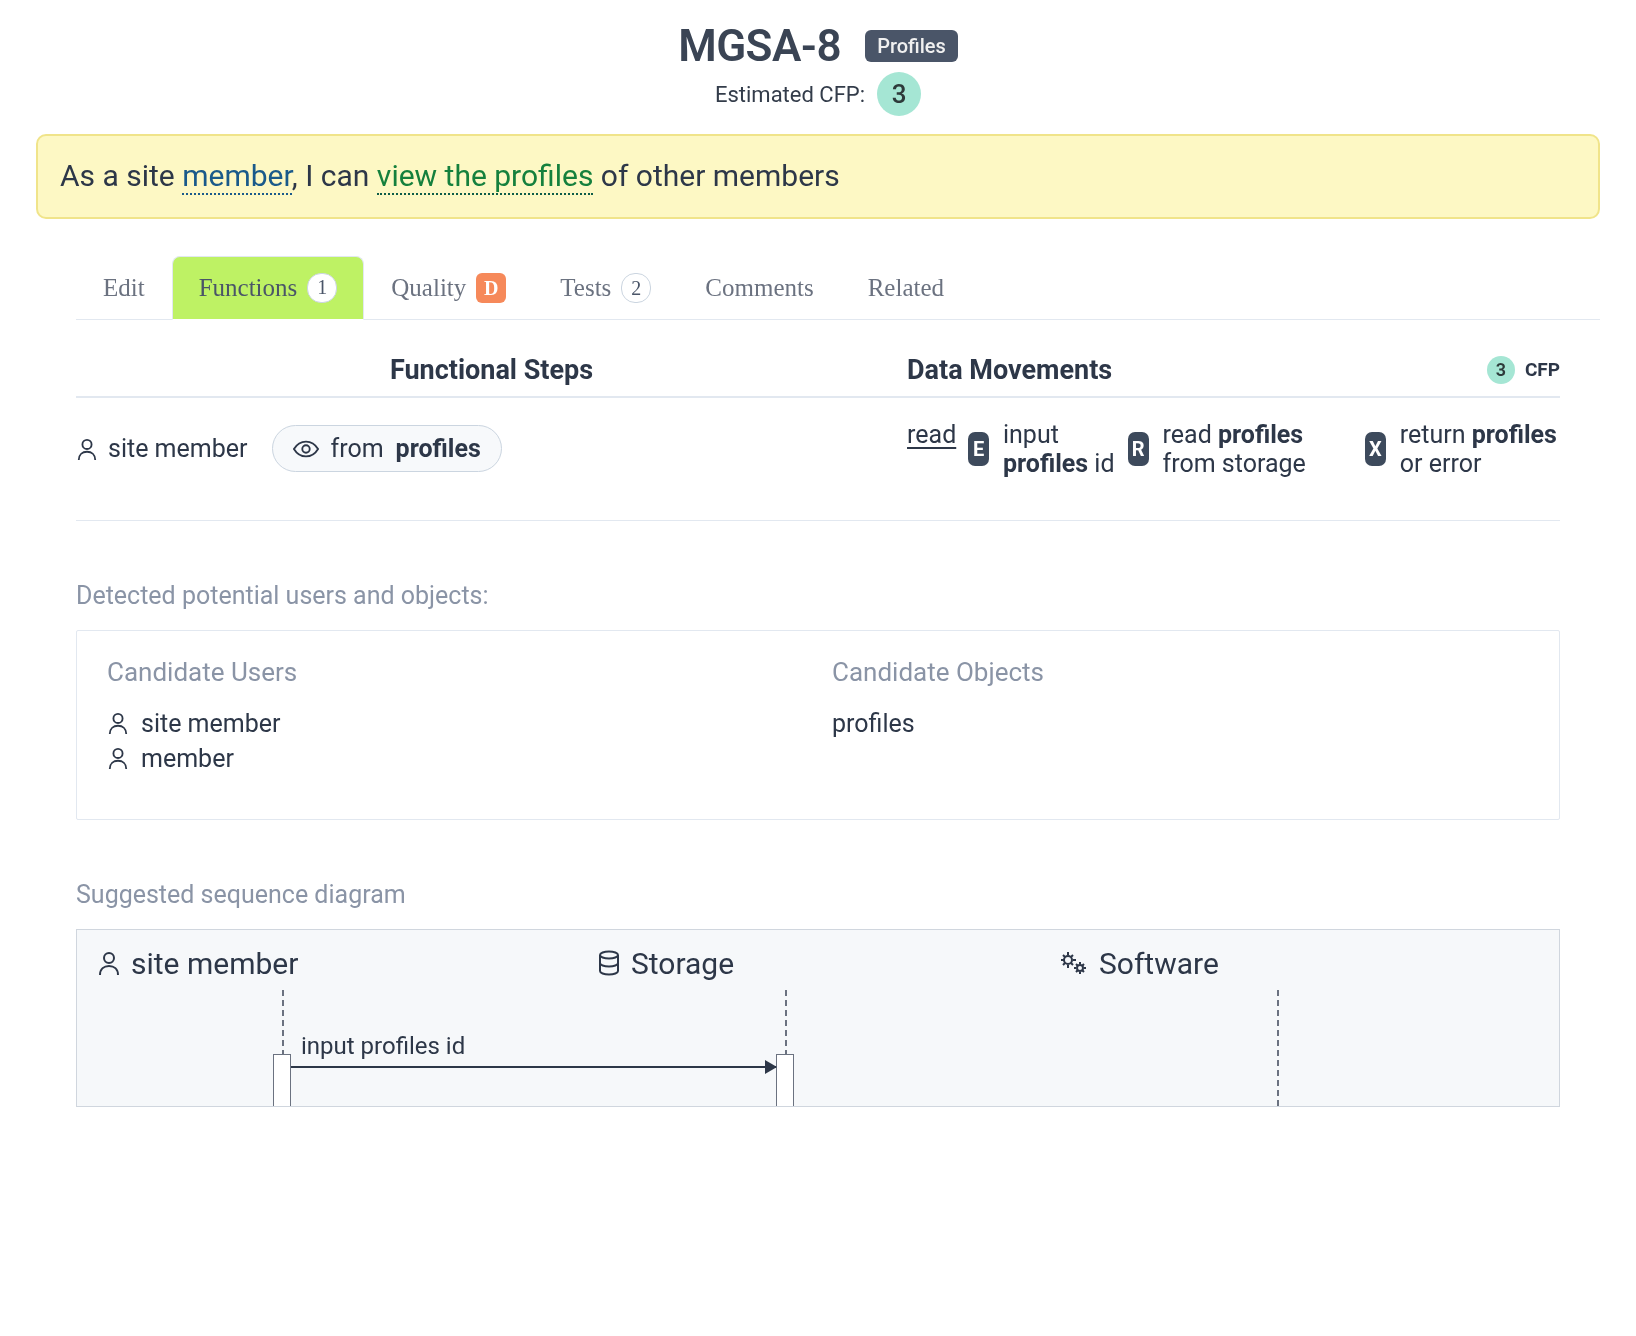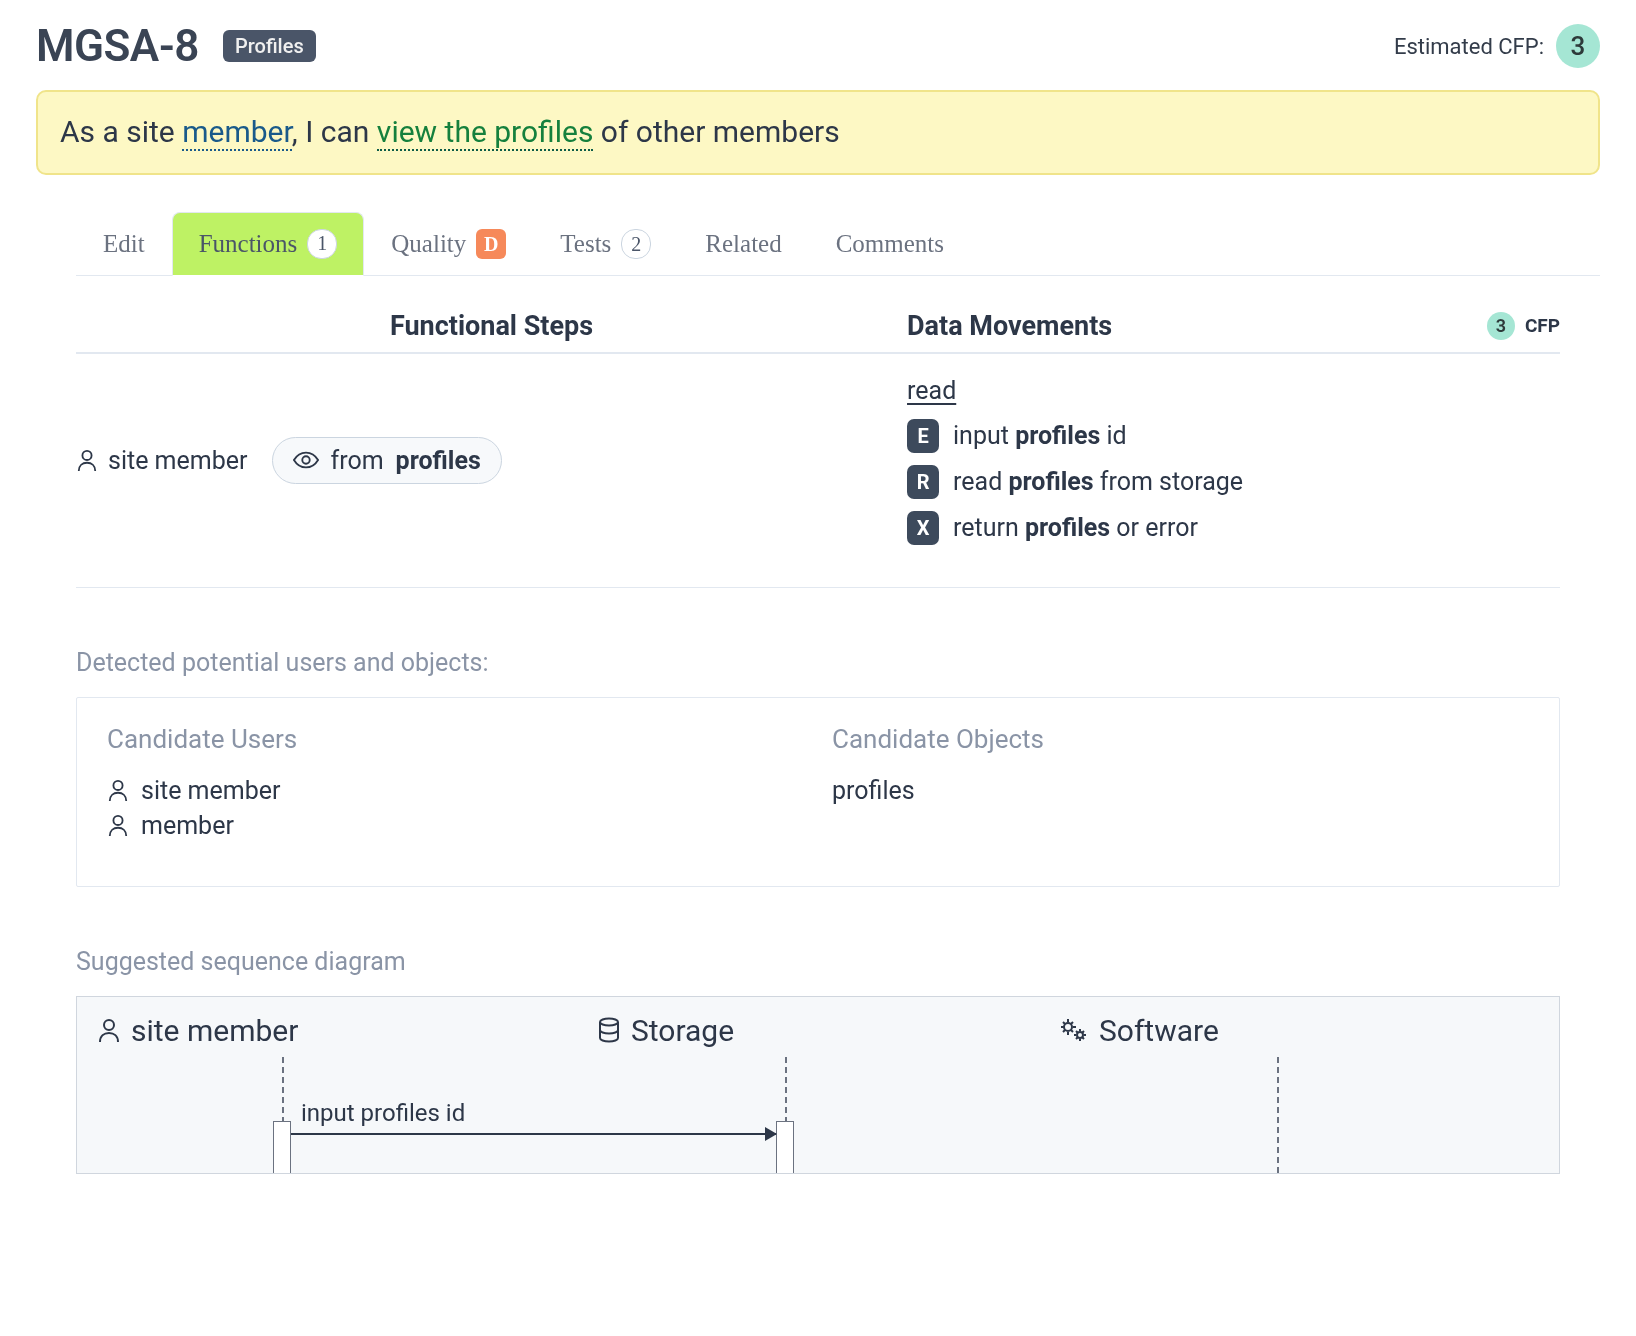--- a/index.html
+++ b/index.html
@@ -14,20 +14,21 @@
     padding: 20px 36px 0 36px;
     transform-origin: top left;
   }
 
   
   .header-row {
     display: flex;
     align-items: center;
     justify-content: space-between;
     margin-bottom: 18px;
+    flex-direction: column;
   }
   .header-left {
     display: flex;
     align-items: center;
     gap: 24px;
   }
   .issue-title {
     font-size: 44px;
     font-weight: 600;
     color: #3a4454;
@@ -214,21 +215,21 @@
     align-items: center;
     gap: 12px;
     font-size: 25px;
     color: #2d3748;
   }
   .action-chip .bold { font-weight: 700; }
 
   .fn-right {
     flex: 1;
     display: flex;
-    flex-direction: column;
+    flex-direction: row;
     gap: 12px;
   }
   .dm-title {
     font-size: 25px;
     color: #2d3748;
     text-decoration: underline;
     text-underline-offset: 4px;
     margin-bottom: 2px;
   }
   .dm-row {
@@ -382,24 +383,24 @@
     </div>
     <div class="tab">
       <span>Quality</span>
       <span class="quality-badge">D</span>
     </div>
     <div class="tab">
       <span>Tests</span>
       <span class="count-pill">2</span>
     </div>
     <div class="tab">
+      <span>Comments</span>
+    </div>
+    <div class="tab">
       <span>Related</span>
-    </div>
-    <div class="tab">
-      <span>Comments</span>
     </div>
   </div>
 
   <div class="panel">
 
     <div class="fn-head">
       <div class="fn-head-left">Functional Steps</div>
       <div class="fn-head-mid">Data Movements</div>
       <div class="fn-head-right">
         <span class="cfp-badge-sm">3</span>

